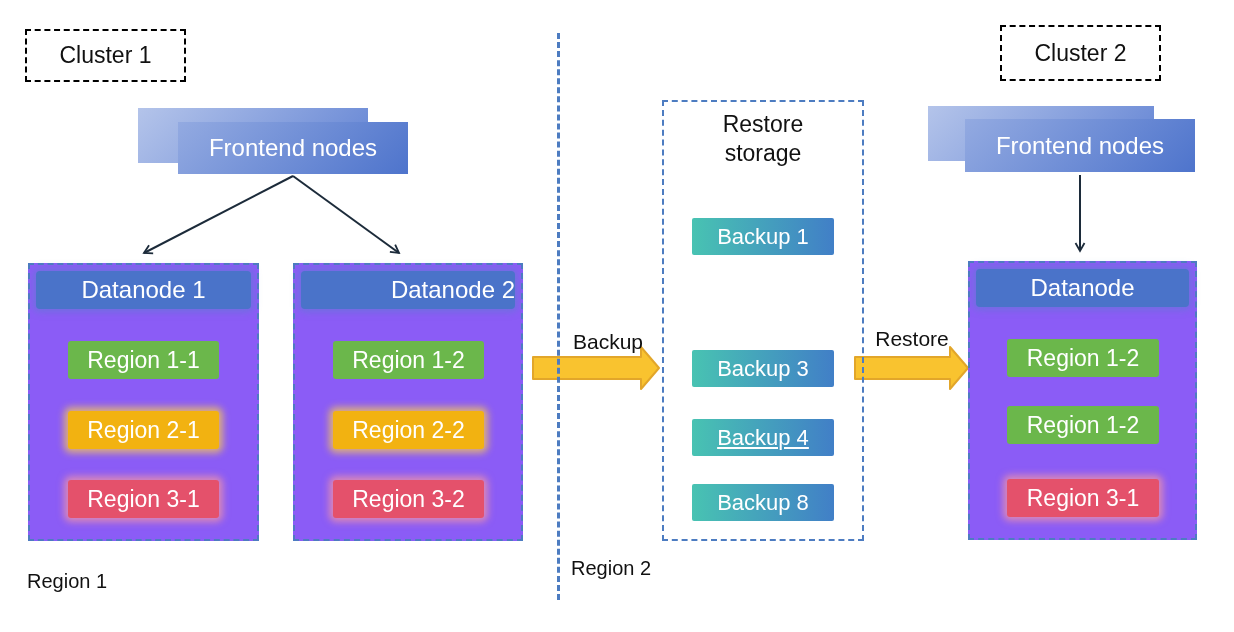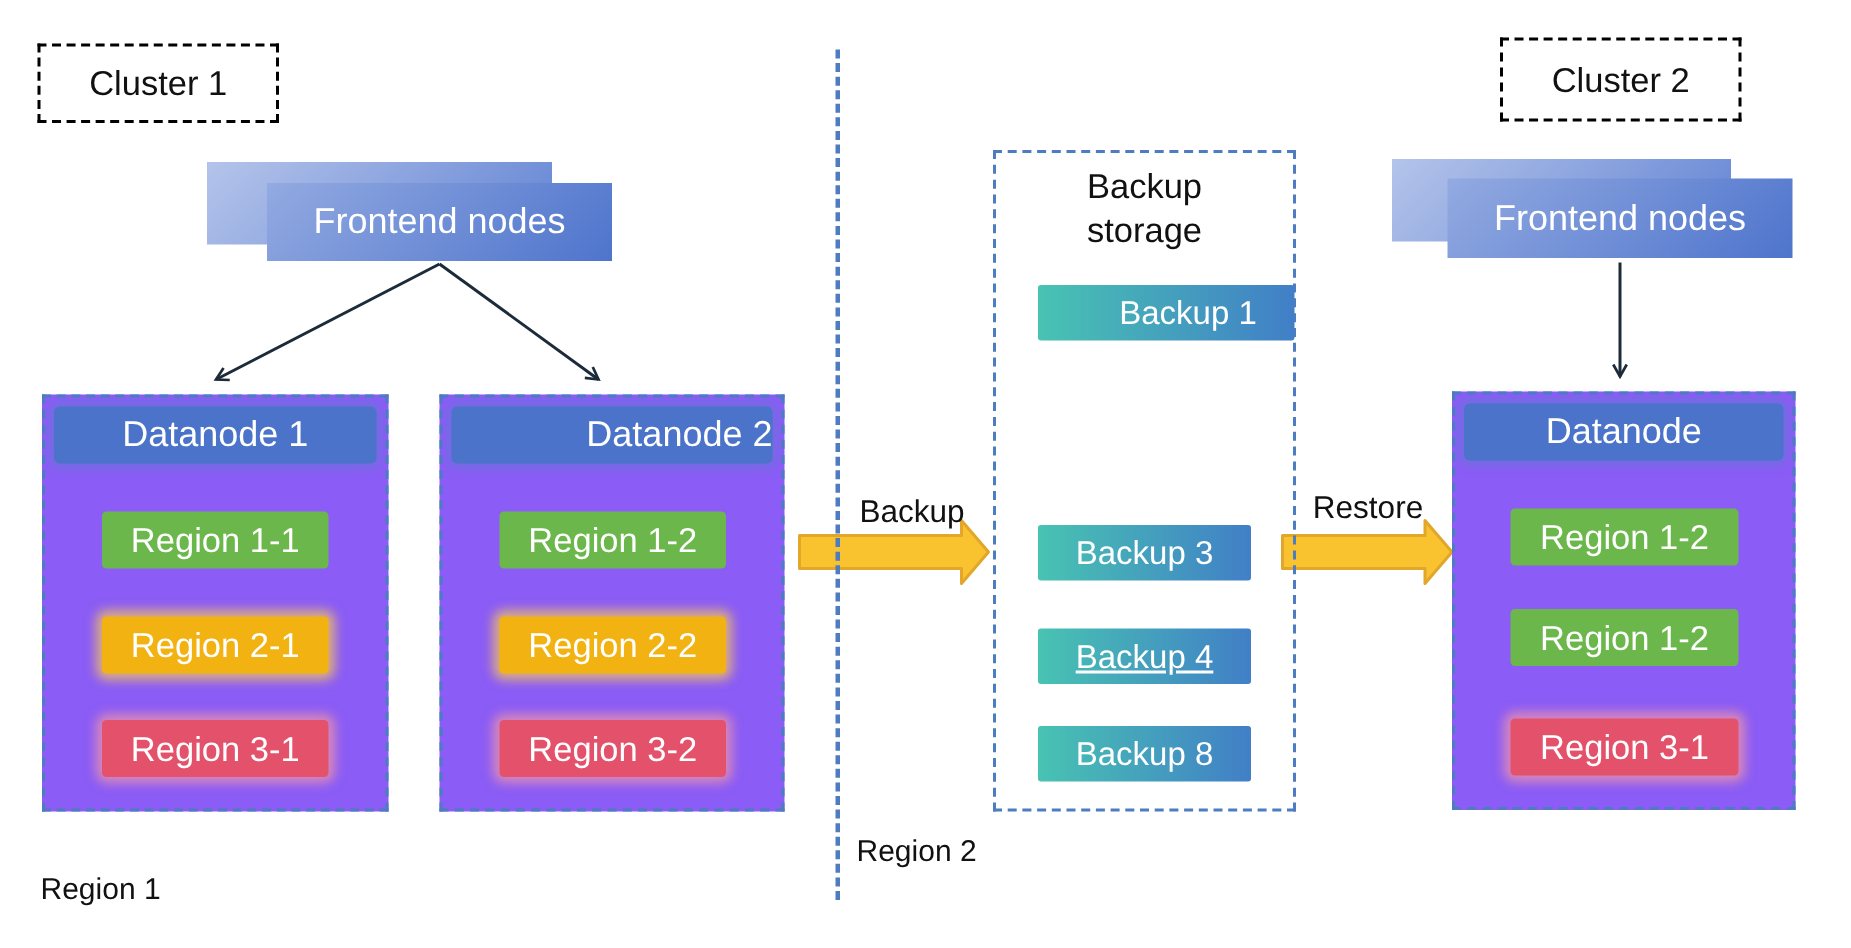--- a/index.html
+++ b/index.html
@@ -110,22 +110,22 @@
       <span>Region 2-2</span>
     </div>
     <div class="region red" style="left:38px;top:215px;width:151px;">
       <span>Region 3-2</span>
     </div>
   </div>
 
   <div class="divider"></div>
 
   <div class="storage-box">
-    <div class="storage-title">Backup storage</div>
-    <div class="backup-item" style="top:88px;padding-left:29px;">
+    <div class="storage-title">Restore storage</div>
+    <div class="backup-item" style="top:116px;">
       <span>Backup 1</span>
     </div>
     <div class="backup-item" style="top:248px;">
       <span>Backup 3</span>
     </div>
     <div class="backup-item" style="top:317px;text-decoration:underline;">
       <span>Backup 4</span>
     </div>
     <div class="backup-item" style="top:382px;">
       <span>Backup 8</span>
@@ -143,16 +143,16 @@
       <span>Region 1-2</span>
     </div>
     <div class="region green" style="left:37px;top:143px;width:152px;">
       <span>Region 1-2</span>
     </div>
     <div class="region red" style="left:37px;top:216px;width:152px;">
       <span>Region 3-1</span>
     </div>
   </div>
 
-  <div class="footer-label" style="left:27px;top:570px;margin-top:12px;">Region 1</div>
+  <div class="footer-label" style="left:27px;top:570px;">Region 1</div>
   <div class="footer-label" style="left:571px;top:557px;">Region 2</div>
 
 </div>
 
 </body></html>

